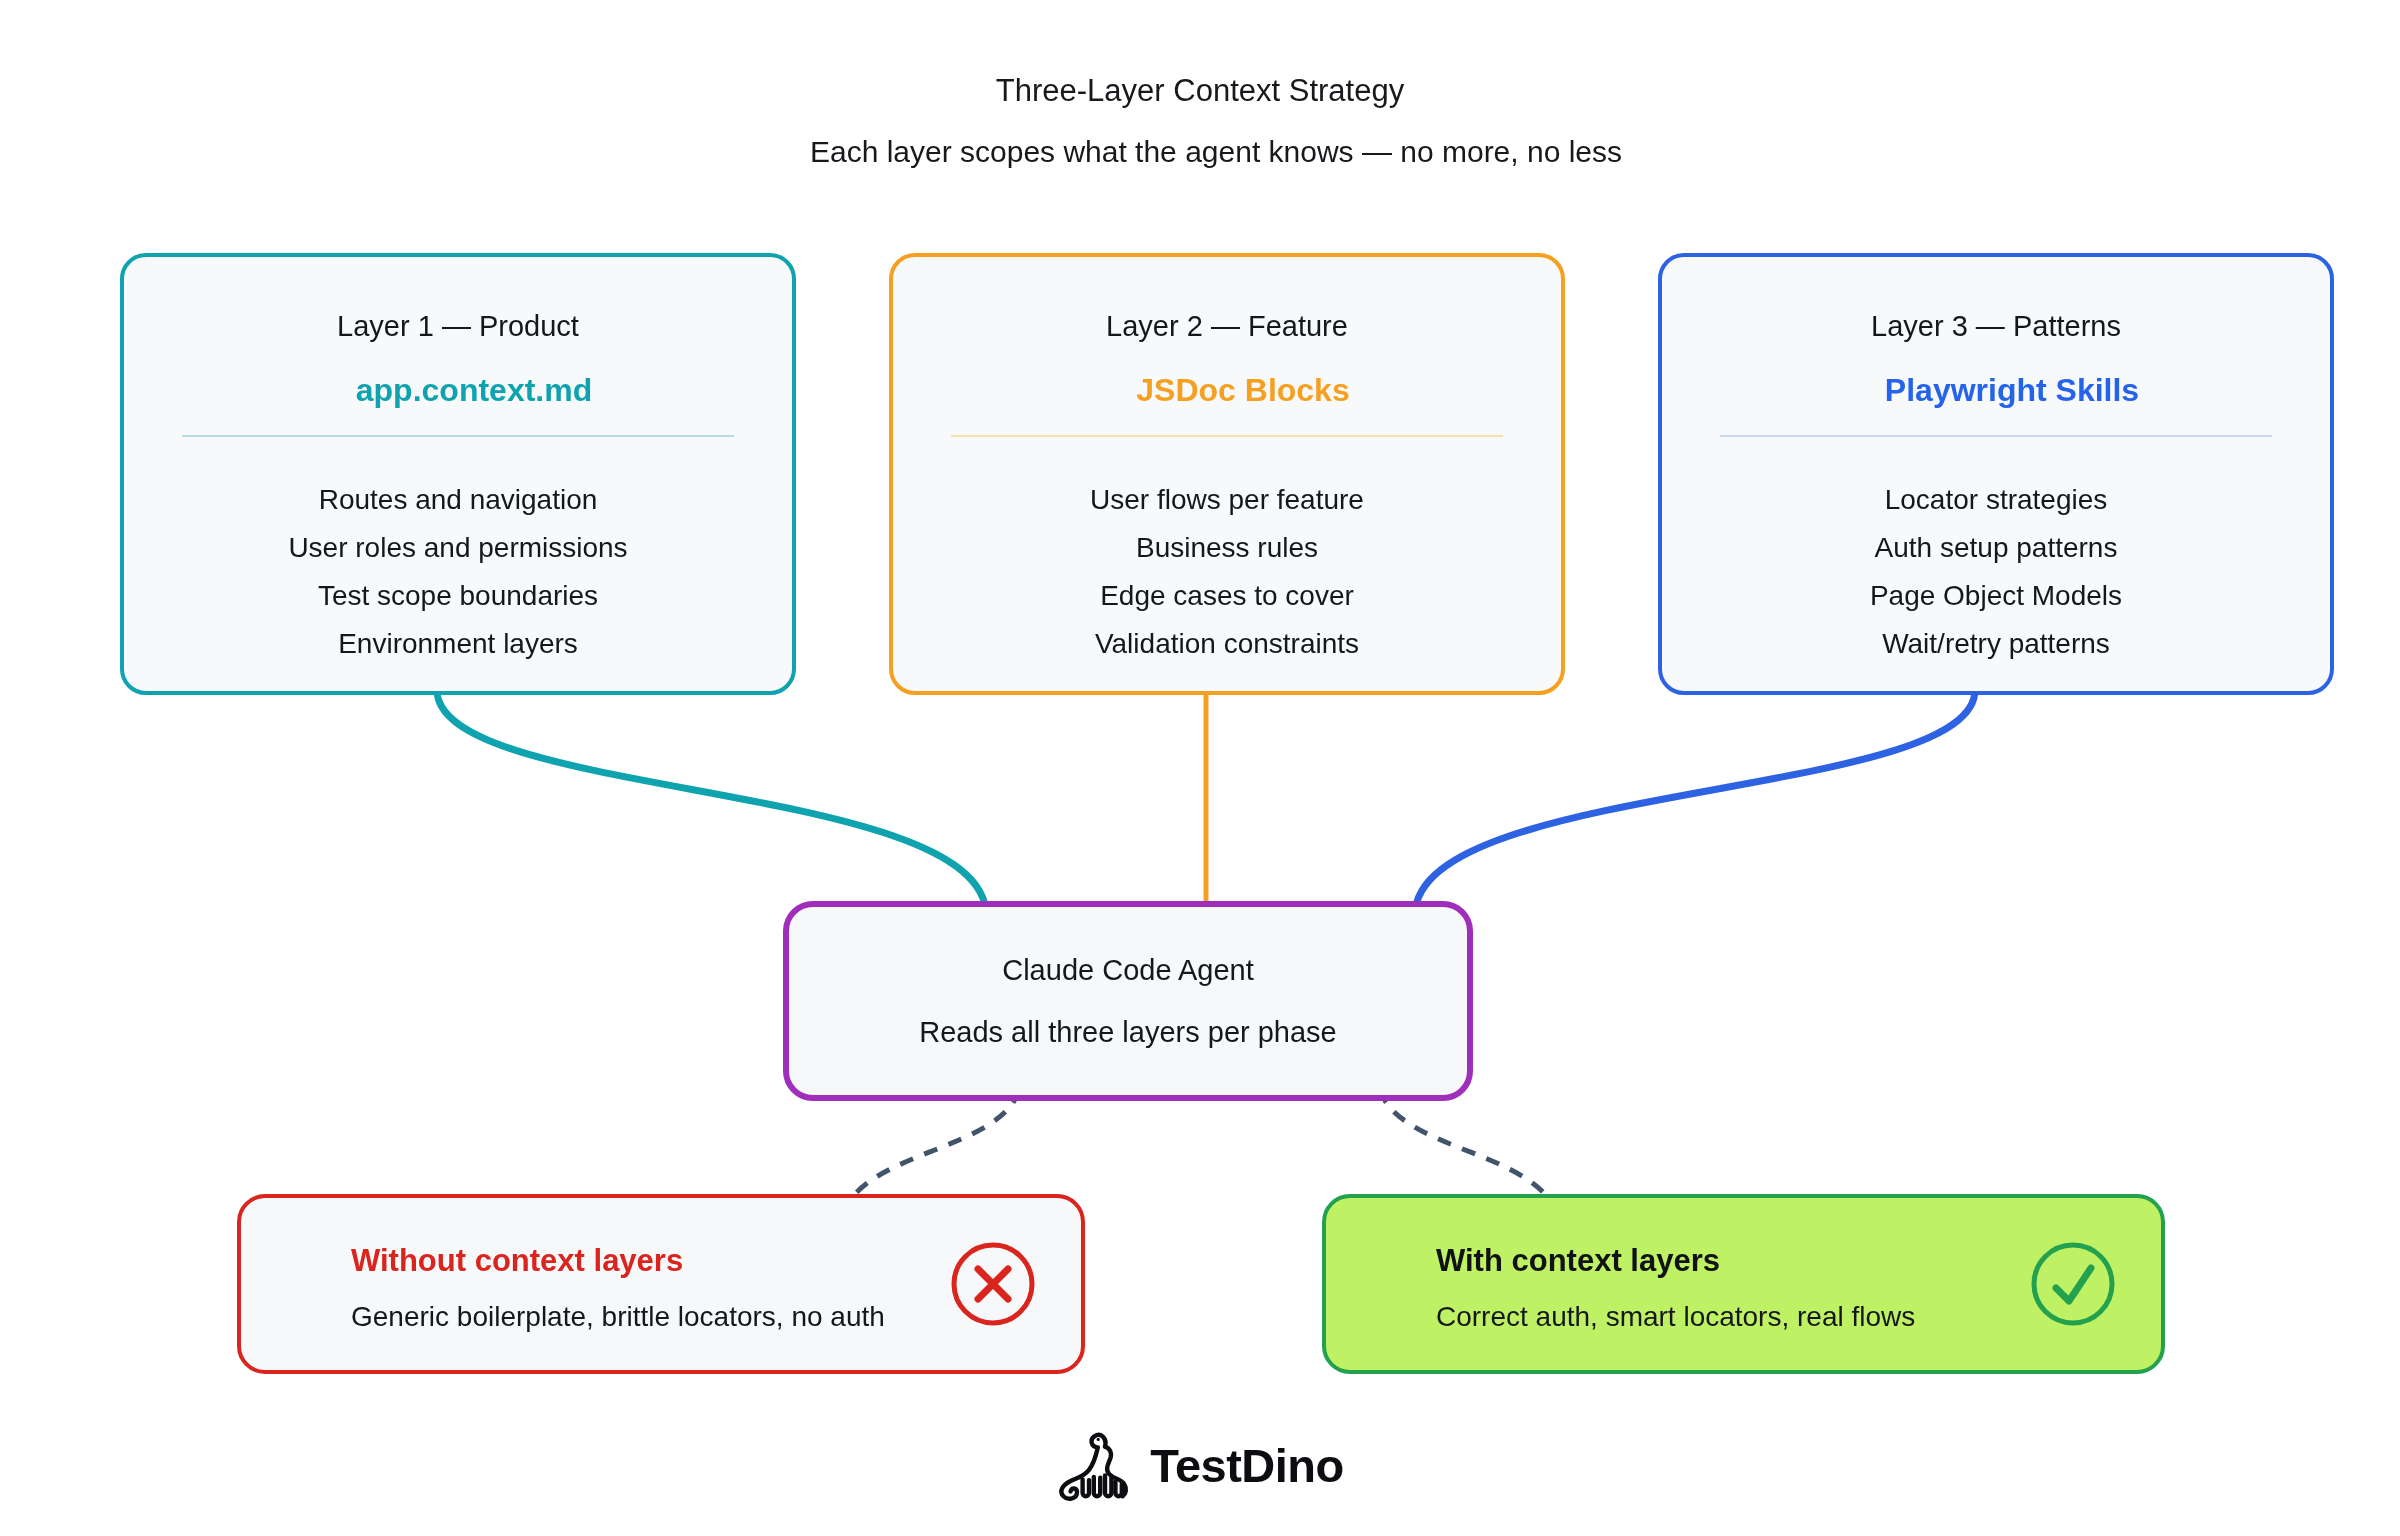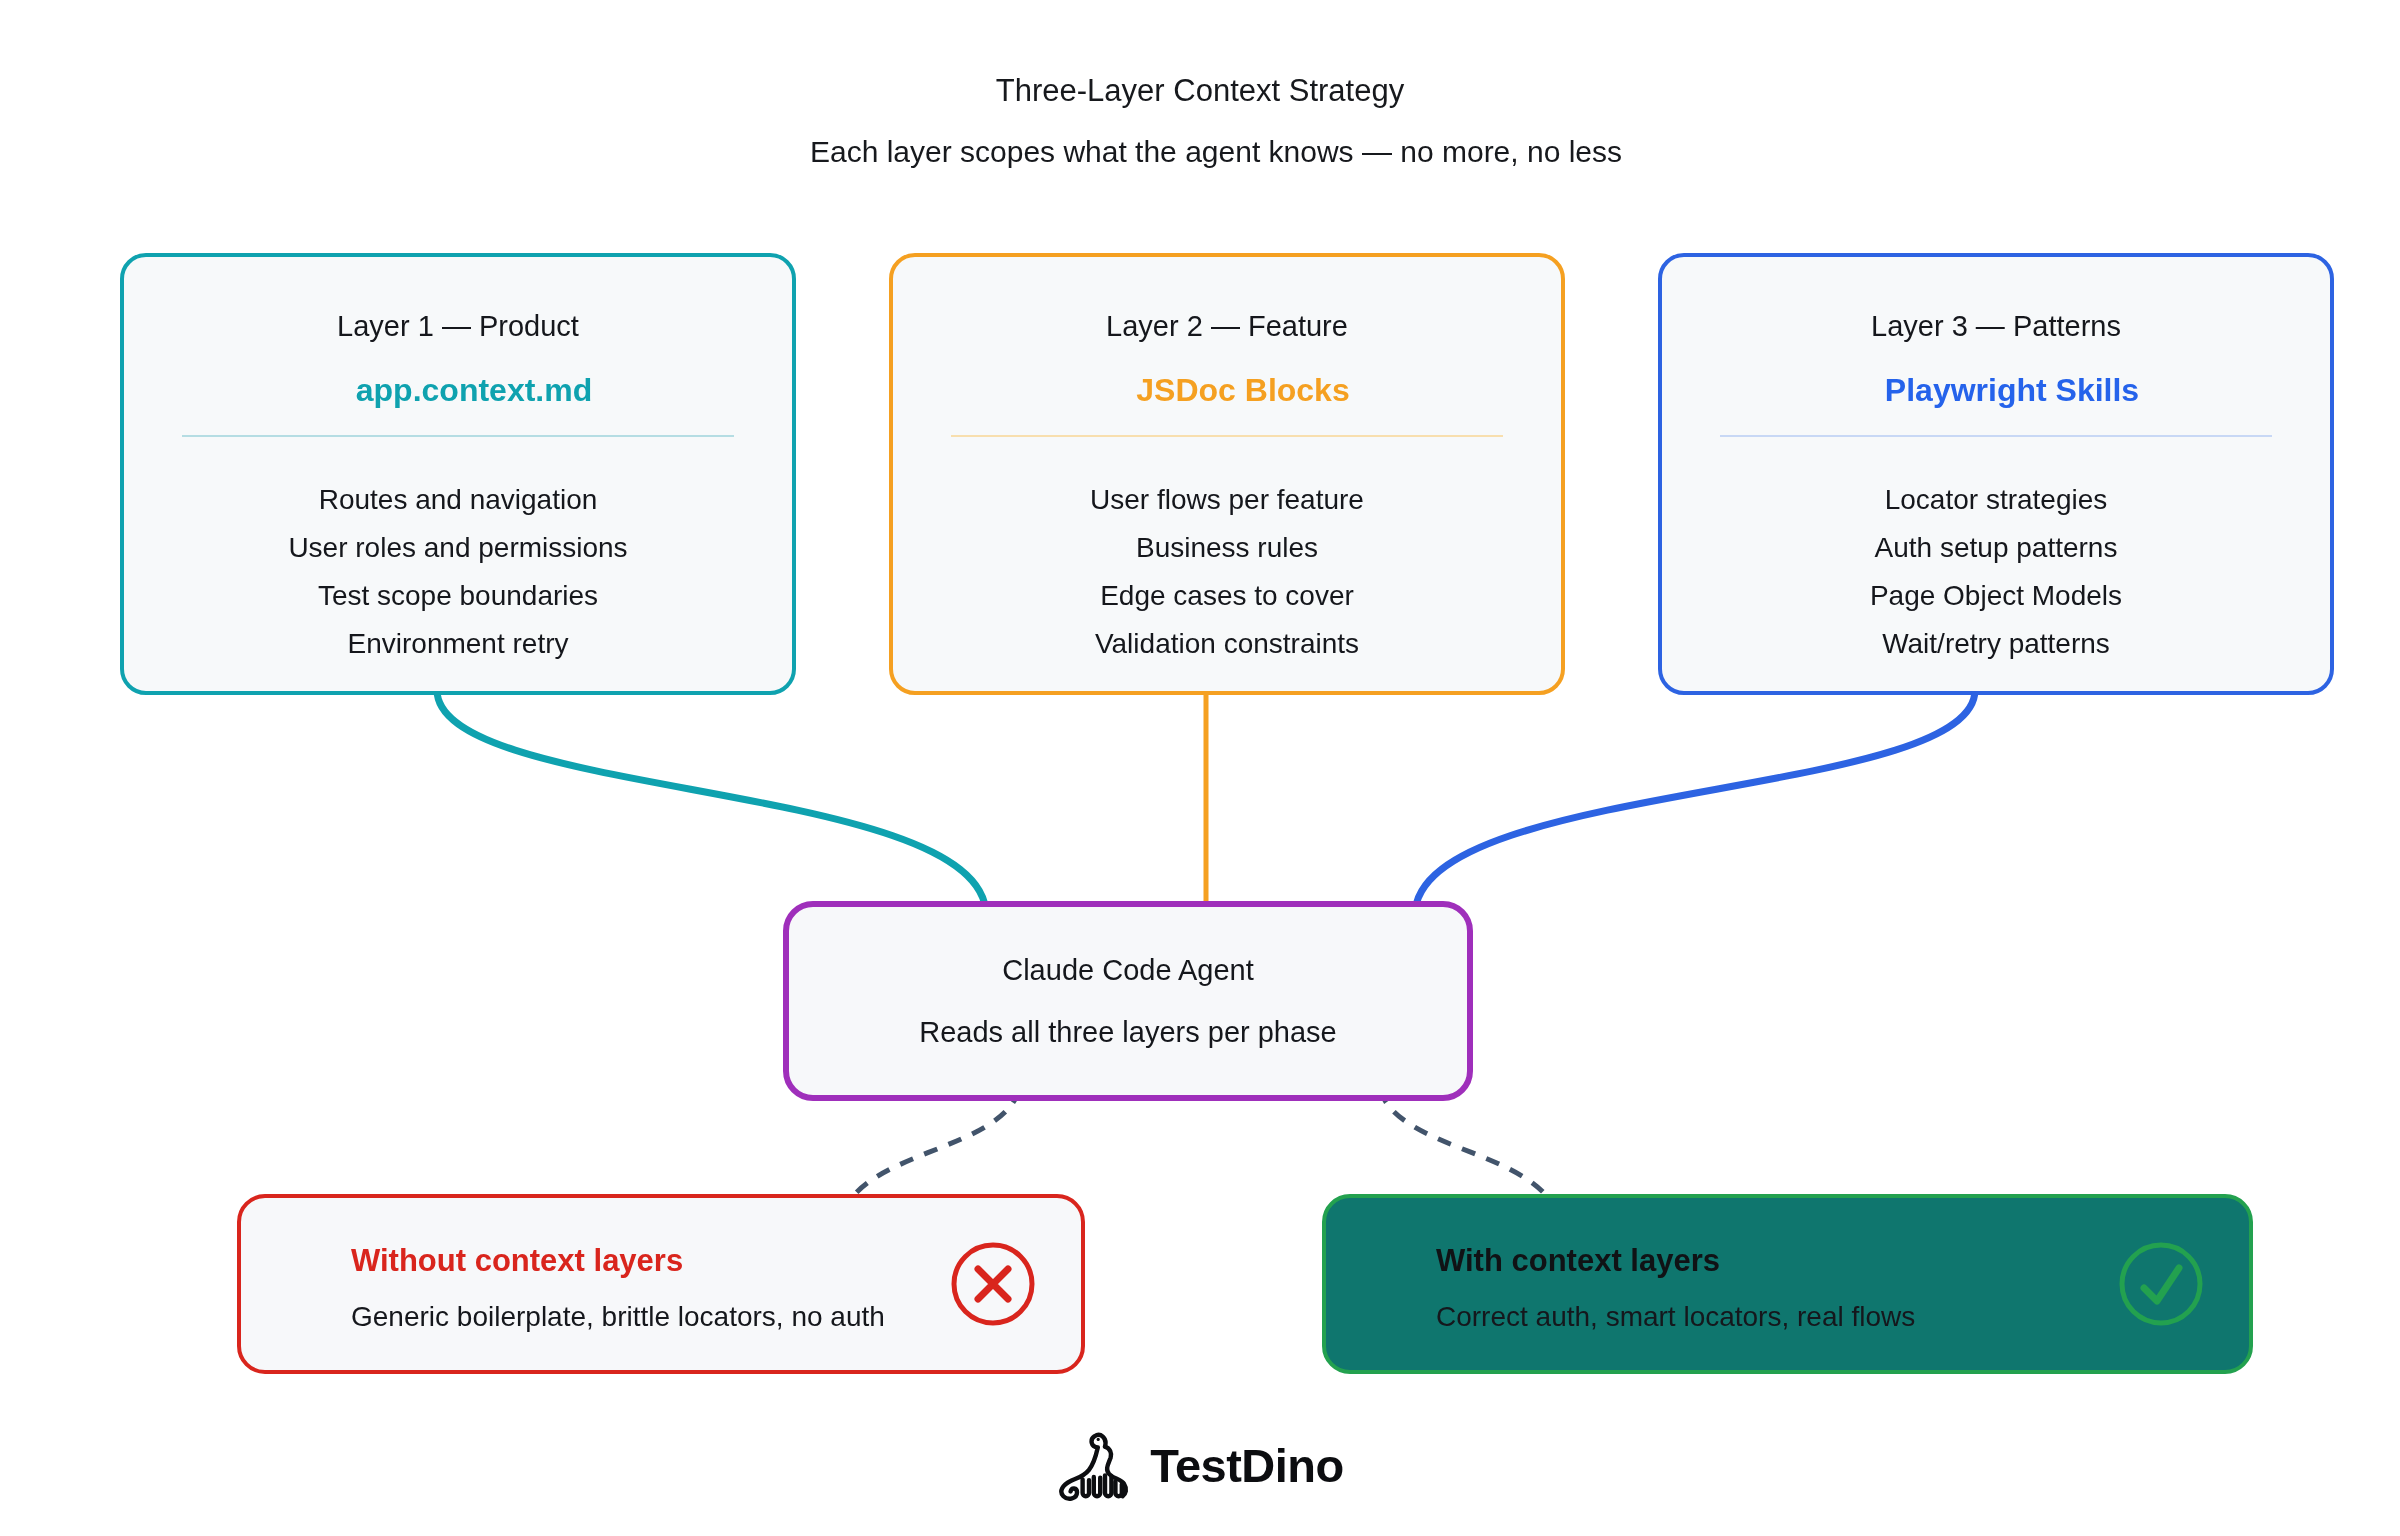--- a/index.html
+++ b/index.html
@@ -50,21 +50,21 @@
     display:flex; flex-direction:column; align-items:center; justify-content:center;
     gap:22px; text-align:center;
   }
   .agent-line{font-size:29px; line-height:40px; color:#15171c;}
   
   .outcome-card{
     position:absolute; top:1194px; height:180px;
     box-sizing:border-box; border:4px solid; border-radius:28px; z-index:1;
   }
   .outcome-without{left:237px; width:848px; border-color:#d9251d; background:#f7f8fa;}
-  .outcome-with  {left:1322px; width:931px; border-color:#23a14f; background:#0f766e;}
+  .outcome-with  {left:1322px; width:843px; border-color:#23a14f; background:#bef264;}
   .outcome-text{position:absolute; left:110px; top:43px;}
   .outcome-heading{font-size:31px; line-height:40px; font-weight:700;}
   .heading-red{color:#d9251d;}
   .heading-dark{color:#101215;}
   .outcome-description{margin-top:16px; font-size:28px; line-height:40px; color:#15171c;}
   .outcome-icon{position:absolute; right:44px; top:50%; transform:translateY(-50%);}
   
   .brand{
     position:absolute; left:50%; top:1428px; transform:translateX(-50%);
     display:flex; align-items:center; gap:14px; z-index:1;
@@ -88,21 +88,21 @@
   <div class="page-subtitle">Each layer scopes what the agent knows — no more, no less</div>
 
   <div class="layer-card card-teal">
     <div class="card-heading">Layer 1 — Product</div>
     <div class="card-artifact teal-text">app.context.md</div>
     <div class="card-divider teal-divider"></div>
     <div class="card-items">
       <div>Routes and navigation</div>
       <div>User roles and permissions</div>
       <div>Test scope boundaries</div>
-      <div>Environment retry</div>
+      <div>Environment layers</div>
     </div>
   </div>
 
   <div class="layer-card card-orange">
     <div class="card-heading">Layer 2 — Feature</div>
     <div class="card-artifact orange-text">JSDoc Blocks</div>
     <div class="card-divider orange-divider"></div>
     <div class="card-items">
       <div>User flows per feature</div>
       <div>Business rules</div>

